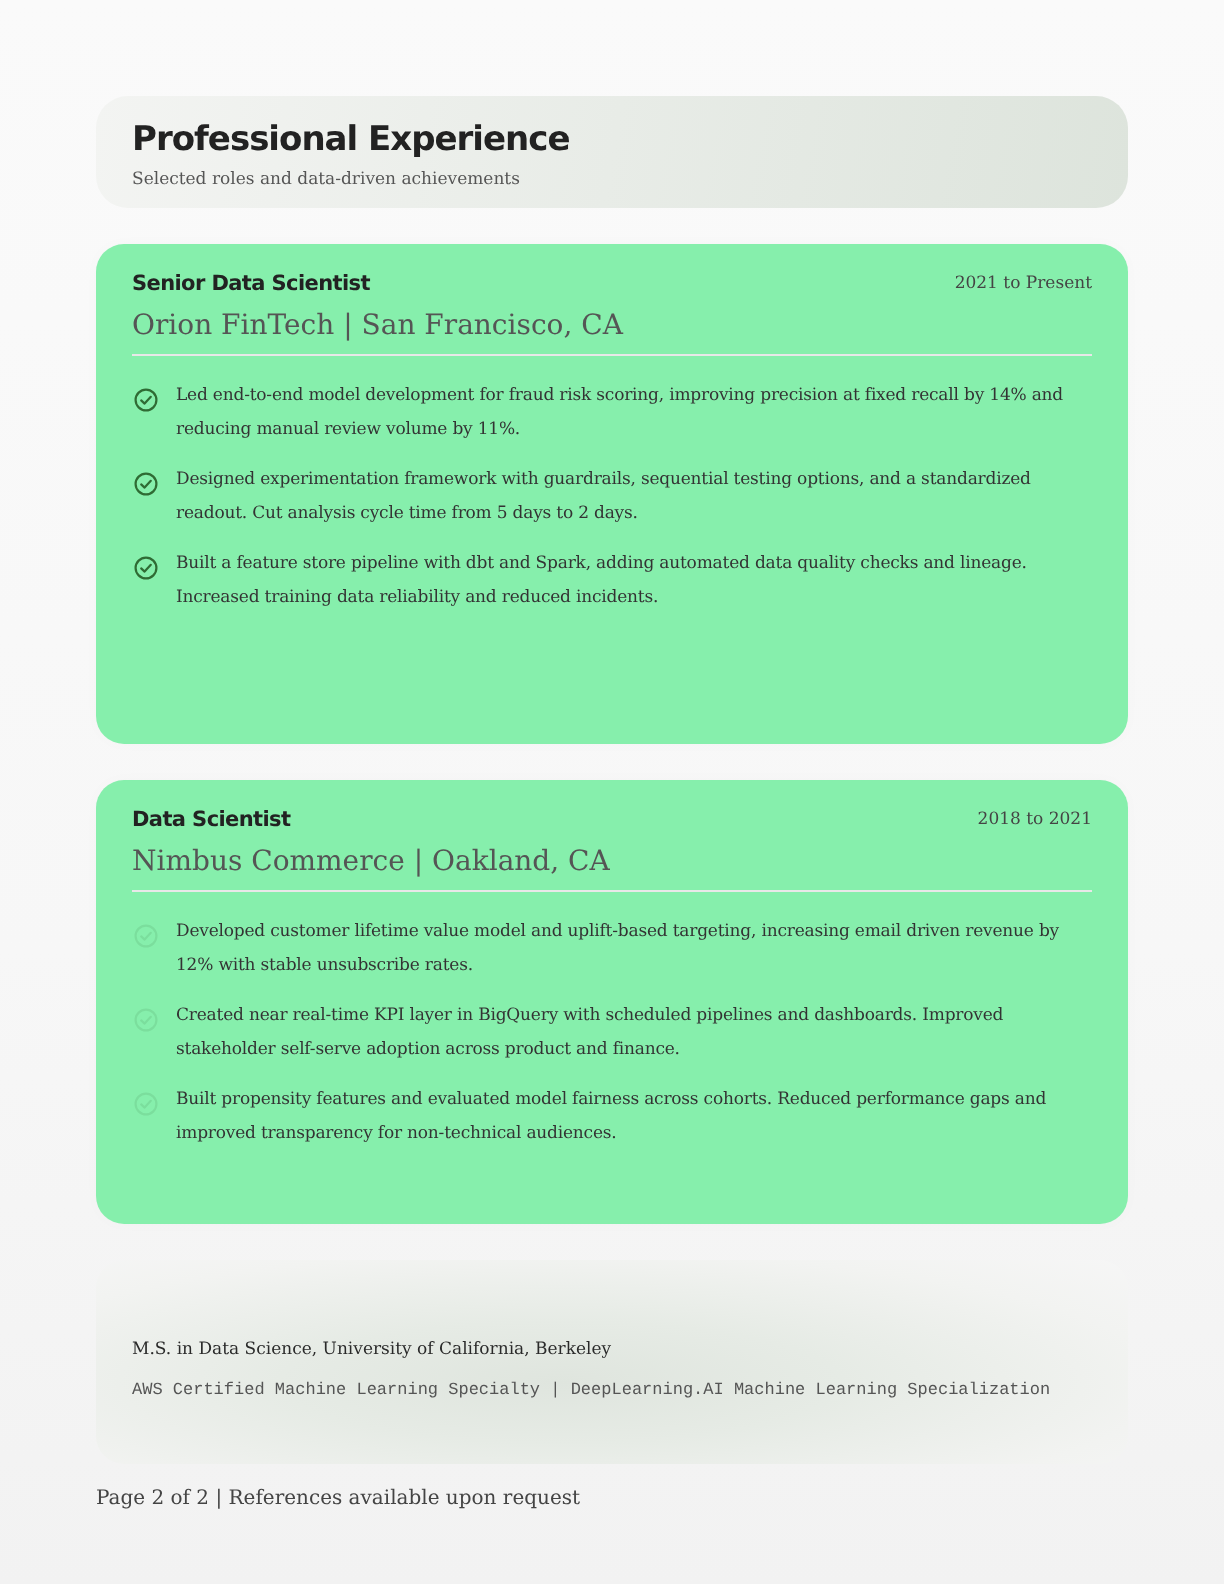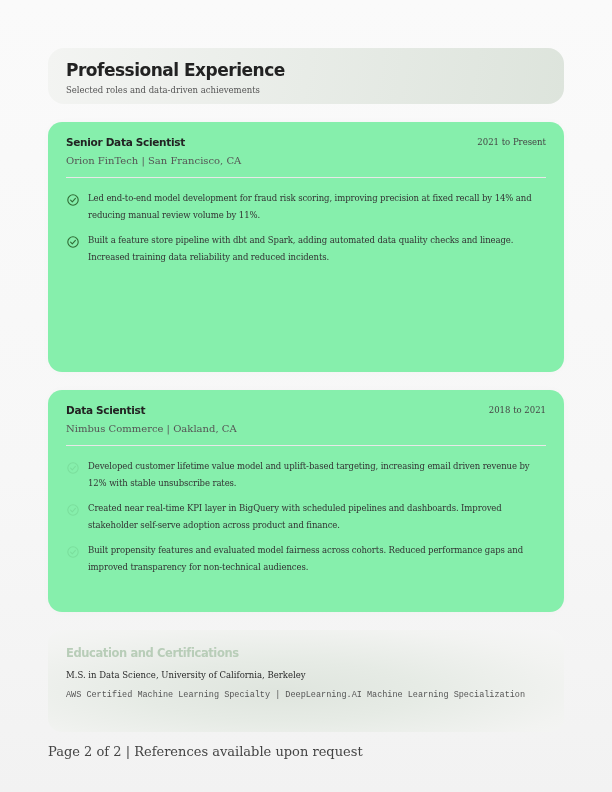--- a/index.html
+++ b/index.html
@@ -36,21 +36,21 @@
     position:absolute; left:18px; top:14px;
     font-family:"DejaVu Sans", sans-serif; font-weight:700;
     font-size:10.5px; color:#222; letter-spacing:-0.3px;
   }
   .dates {
     position:absolute; right:18px; top:15px;
     font-size:8.5px; color:#444;
   }
   .company {
     position:absolute; left:18px; top:33px;
-    font-size:10px; color:#555;text-align:right;
+    font-size:14px; color:#555;text-align:right;
   }
   .divider {
     position:absolute; left:18px; right:18px; top:55px;
     height:1px; background:#e8e8e8;
   }
   .bullets { position:absolute; left:18px; right:18px; top:68px; }
   .bullet { position:relative; padding-left:22px; margin-bottom:8px; }
   .bullet .icon {
     position:absolute; left:1px; top:4px; width:12px; height:12px;
   }
@@ -68,21 +68,21 @@
     font-family:"DejaVu Sans", sans-serif; font-weight:700;
     font-size:11.5px; color:#b8cdb8; letter-spacing:-0.4px;
   }
   .edu .degree {
     position:absolute; left:18px; top:40px; font-size:8.5px; color:#2a2a2a;
   }
   .edu .certs {
     position:absolute; left:18px; top:60px; font-size:8.5px; color:#555;font-family:Liberation Mono, monospace;
   }
   .footer {
-    position:absolute; left:48px; top:744px; font-size:13px; color:#444;text-align:right;
+    position:absolute; left:48px; top:744px; font-size:10px; color:#444;text-align:right;
   }
 </style>
 </head>
 <body>
 
 <div class="header">
   <h1>Professional Experience</h1>
   <div class="sub">Selected roles and data-driven achievements</div>
 </div>
 
@@ -91,20 +91,27 @@
   <div class="dates">2021 to Present</div>
   <div class="company">Orion FinTech | San Francisco, CA</div>
   <div class="divider"></div>
   <div class="bullets">
     <div class="bullet">
       <svg class="icon" viewBox="0 0 12 12">
           <circle cx="6" cy="6" r="5.2" fill="none" stroke="#2f6b34" stroke-width="1.1"></circle>
           <path d="M3.6 6.2 L5.3 7.8 L8.4 4.4" fill="none" stroke="#2f6b34" stroke-width="1.1" stroke-linecap="round" stroke-linejoin="round"></path>
         </svg>
       <div class="txt">Led end-to-end model development for fraud risk scoring, improving precision at fixed recall by 14% and reducing manual review volume by 11%.</div>
+    </div>
+    <div class="bullet">
+      <svg class="icon" viewBox="0 0 12 12">
+          <circle cx="6" cy="6" r="5.2" fill="none" stroke="#2f6b34" stroke-width="1.1"></circle>
+          <path d="M3.6 6.2 L5.3 7.8 L8.4 4.4" fill="none" stroke="#2f6b34" stroke-width="1.1" stroke-linecap="round" stroke-linejoin="round"></path>
+        </svg>
+      <div class="txt">Designed experimentation framework with guardrails, sequential testing options, and a standardized readout. Cut analysis cycle time from 5 days to 2 days.</div>
     </div>
     <div class="bullet">
       <svg class="icon" viewBox="0 0 12 12">
           <circle cx="6" cy="6" r="5.2" fill="none" stroke="#2f6b34" stroke-width="1.1"></circle>
           <path d="M3.6 6.2 L5.3 7.8 L8.4 4.4" fill="none" stroke="#2f6b34" stroke-width="1.1" stroke-linecap="round" stroke-linejoin="round"></path>
         </svg>
       <div class="txt">Built a feature store pipeline with dbt and Spark, adding automated data quality checks and lineage. Increased training data reliability and reduced incidents.</div>
     </div>
   </div>
 </div>
@@ -133,18 +140,17 @@
       <svg class="icon" viewBox="0 0 12 12">
           <circle cx="6" cy="6" r="5.2" fill="none" stroke="#2f6b34" stroke-width="1.1"></circle>
           <path d="M3.6 6.2 L5.3 7.8 L8.4 4.4" fill="none" stroke="#2f6b34" stroke-width="1.1" stroke-linecap="round" stroke-linejoin="round"></path>
         </svg>
       <div class="txt">Built propensity features and evaluated model fairness across cohorts. Reduced performance gaps and improved transparency for non-technical audiences.</div>
     </div>
   </div>
 </div>
 
 <div class="edu">
-  <h2>Education and Certifications</h2>
   <div class="degree">M.S. in Data Science, University of California, Berkeley</div>
   <div class="certs">AWS Certified Machine Learning Specialty | DeepLearning.AI Machine Learning Specialization</div>
 </div>
 
 <div class="footer">Page 2 of 2 | References available upon request</div>
 
 </body></html>

